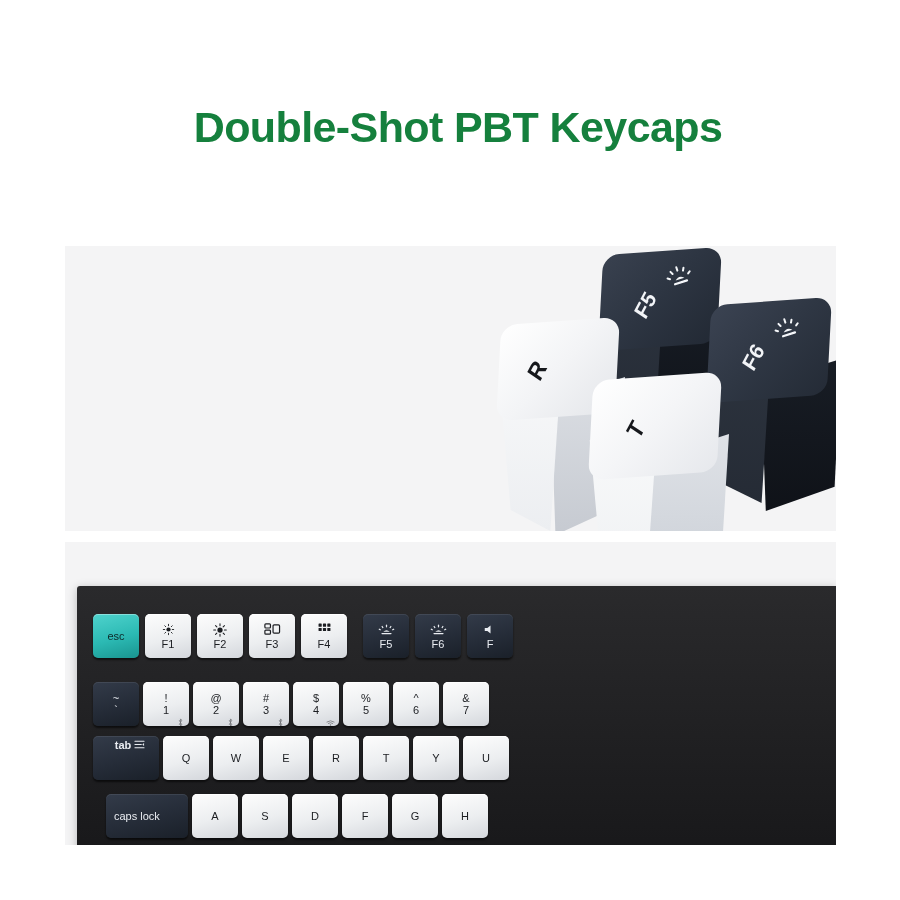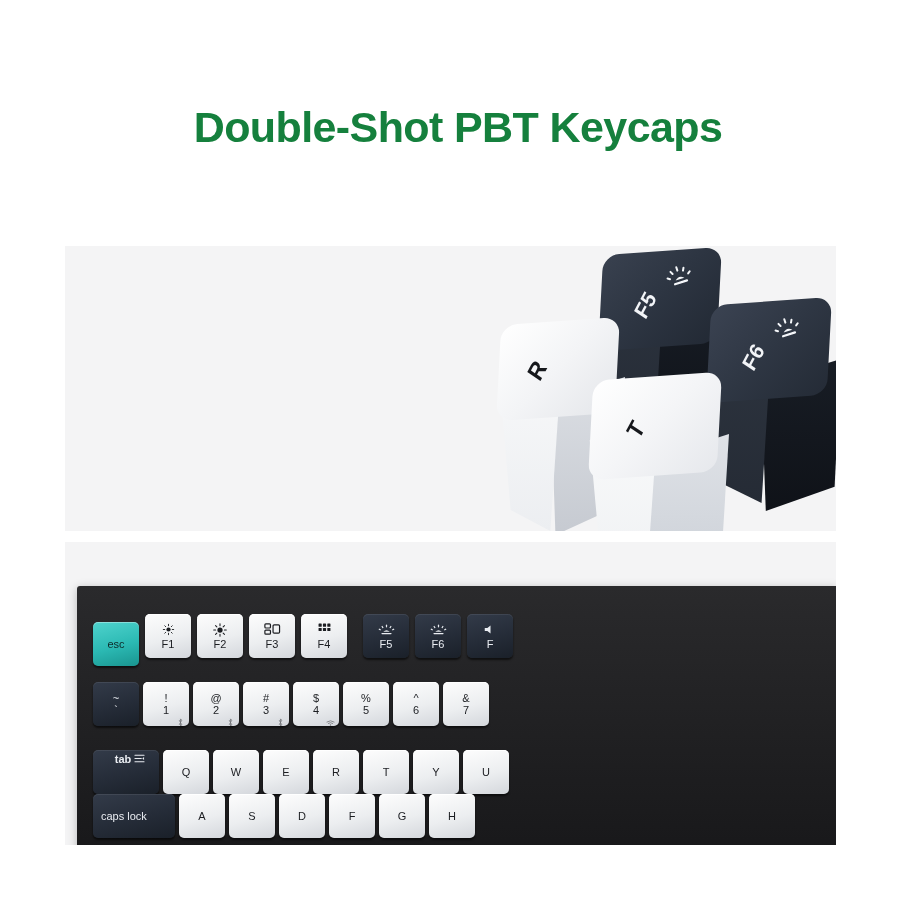--- a/index.html
+++ b/index.html
@@ -150,21 +150,21 @@
     background:linear-gradient(180deg,#2a2a2c 0%,#18181a 100%);
     border-radius:3px 0 0 0;
     overflow:hidden;
     box-shadow:0 2px 10px rgba(0,0,0,.25);
   }
   .kb-leds{position:absolute;left:52px;top:-6px;height:6px;}
 
   .kb-row{position:absolute;display:flex;}
   #kb-row-fn{left:16px;top:28px;gap:6px;}
   #kb-row-num{left:16px;top:96px;gap:4px;}
-  #kb-row-qwerty{left:16px;top:164px;gap:4px;border-radius:16px;}
+  #kb-row-qwerty{left:16px;top:150px;gap:4px;border-radius:16px;}
   #kb-row-home{left:16px;top:208px;gap:4px;}
 
   .key{
     position:relative;
     width:46px;height:44px;
     border-radius:5px;
     display:flex;flex-direction:column;align-items:center;justify-content:center;
     font-family:"Liberation Sans","DejaVu Sans",sans-serif;
     box-sizing:border-box;
     flex:0 0 auto;
@@ -177,34 +177,33 @@
   }
   .key-dark{
     background:linear-gradient(165deg,#333b49 0%,#252c38 55%,#1a2029 100%);
     color:#e9ecf1;
     box-shadow:inset 0 1px 0 rgba(255,255,255,.08), 0 2px 2px rgba(0,0,0,.6);
   }
   .key-accent{
     background:linear-gradient(165deg,#4fd3cd 0%,#2bb9b3 55%,#19948f 100%);
     color:#0e2a29;
     box-shadow:inset 0 1px 0 rgba(255,255,255,.35), 0 2px 2px rgba(0,0,0,.6);
-    margin-top:8px;
   }
   .key-label{font-size:11px;line-height:12px;}
   .key-fnicon{height:14px;display:flex;align-items:center;justify-content:center;margin-bottom:1px;}
   .key-fnlabel{font-size:11px;}
   .key-two{line-height:12px;text-align:center;}
   .key-two .top{font-size:11px;display:block;}
   .key-two .bot{font-size:11px;display:block;}
   .key-corner{
     position:absolute;right:4px;bottom:4px;
     width:9px;height:9px;opacity:.55;
   }
   .key-wide-tab{width:66px;align-items:flex-start;padding-left:8px;flex-direction:row;gap:4px;}
-  .key-wide-caps{width:82px;align-items:flex-start;padding-left:8px;}
+  .key-wide-caps{width:82px;align-items:flex-start;padding-left:8px;margin-left:13px;}
   .key-wide-tilde{width:46px;}
   .key-tab-text{font-size:11px;font-weight:bold;}
 
   .key-inner-row{display:flex;align-items:center;gap:3px;}
 </style>
 </head>
 <body>
 
 <div id="page">
 

